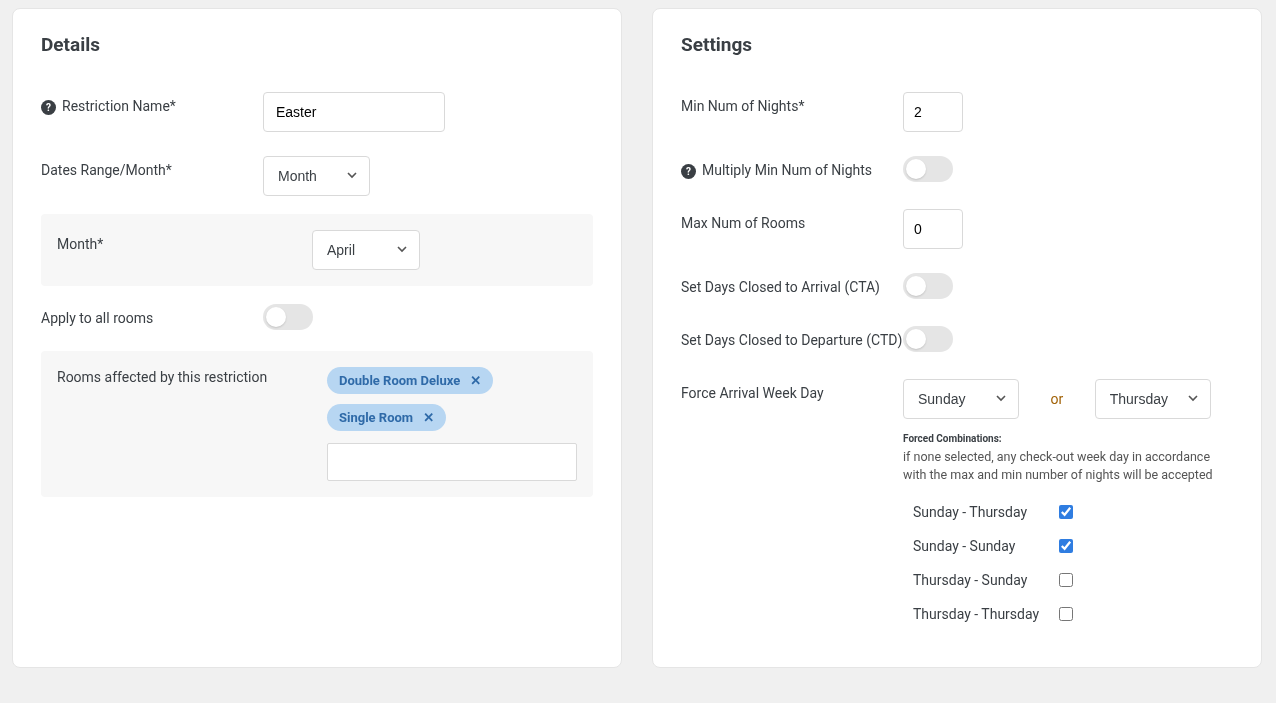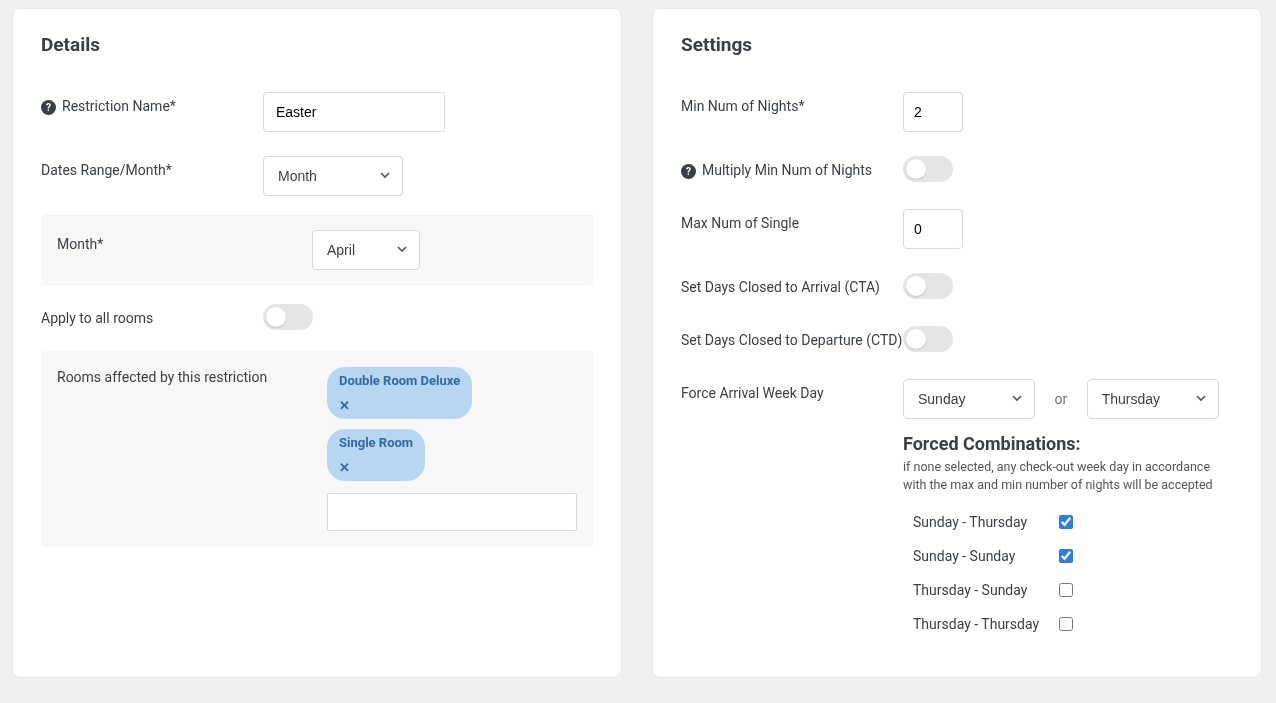--- a/index.html
+++ b/index.html
@@ -100,23 +100,23 @@
     color: #3a3f44;
   }
   .select .chev {
     position: absolute;
     right: 12px;
     top: 50%;
     transform: translateY(-50%);
     pointer-events: none;
     color: #666;
   }
-  .sel-month select { width: 140px; }
+  .sel-month select { width: 107px; }
   .sel-month-val select { width: 108px; }
-  .sel-day select { width: 132px; }
+  .sel-day select { width: 116px; }
   .toggle {
     position: relative;
     width: 50px;
     height: 26px;
     background: #e5e5e5;
     border-radius: 26px;
     cursor: pointer;
     display: inline-block;
   }
   .toggle .knob {
@@ -132,29 +132,28 @@
   .rooms-area .row-inset {
     display: flex;
     gap: 30px;
     padding: 16px;
   }
   .rooms-label { width: 240px; flex: 0 0 240px; padding-top: 2px; }
   .chips-wrap { flex: 1; }
   .chips { display: flex; flex-wrap: wrap; gap: 10px 8px; margin-bottom: 12px; }
   .chip {
     display: inline-flex;
-    align-items: flex-start;
+    align-items: flex-end;
     gap: 10px;
     background: #b7d6f2;
     color: #2f6aa8;
     font-weight: 700;
     font-size: 13px;
     padding: 6px 12px;
     border-radius: 18px;
-    flex-direction: column;
   }
   .chip .x {
     color: #2f6aa8;
     font-weight: 700;
     cursor: pointer;
     font-size: 13px;
   }
   .chip-input {
     width: 100%;
     height: 38px;
@@ -164,28 +163,28 @@
   }
   .num-input {
     width: 60px;
     height: 40px;
     border: 1px solid #d9d9d9;
     border-radius: 4px;
     font-size: 14px;
     padding: 0 4px 0 10px;
   }
   .or-text {
-    margin: 0 16px;
-    color: #737373;
+    margin: 0 28px;
+    color: #a16207;
     display: inline-block;
   }
   .force-block .ctrl-col { }
   .fc-title {
     font-weight: 700;
-    font-size: 18px;
+    font-size: 10px;
     margin-top: 14px;
     color: #3a3f44;
   }
   .fc-note {
     font-size: 12.5px;
     color: #555;
     margin: 4px 0 12px 0;
     line-height: 1.4;
   }
   .combo-row {
@@ -307,21 +306,21 @@
         <span class="help-icon">?</span>
         <span>Multiply Min Num of Nights</span>
       </div>
       <div class="ctrl-col">
         <span class="toggle"><span class="knob"></span></span>
       </div>
     </div>
 
     <div class="row">
       <div class="label-col-r">
-        <span>Max Num of Single</span>
+        <span>Max Num of Rooms</span>
       </div>
       <div class="ctrl-col">
         <input type="number" class="num-input" value="0" style="">
       </div>
     </div>
 
     <div class="row">
       <div class="label-col-r">
         <span>Set Days Closed to Arrival (CTA)</span>
       </div>

